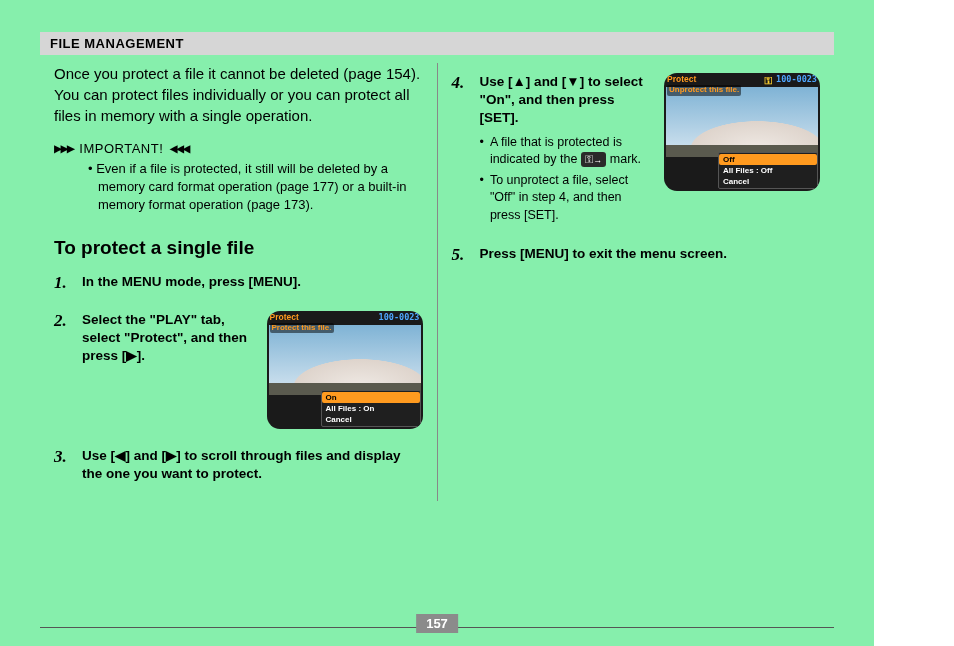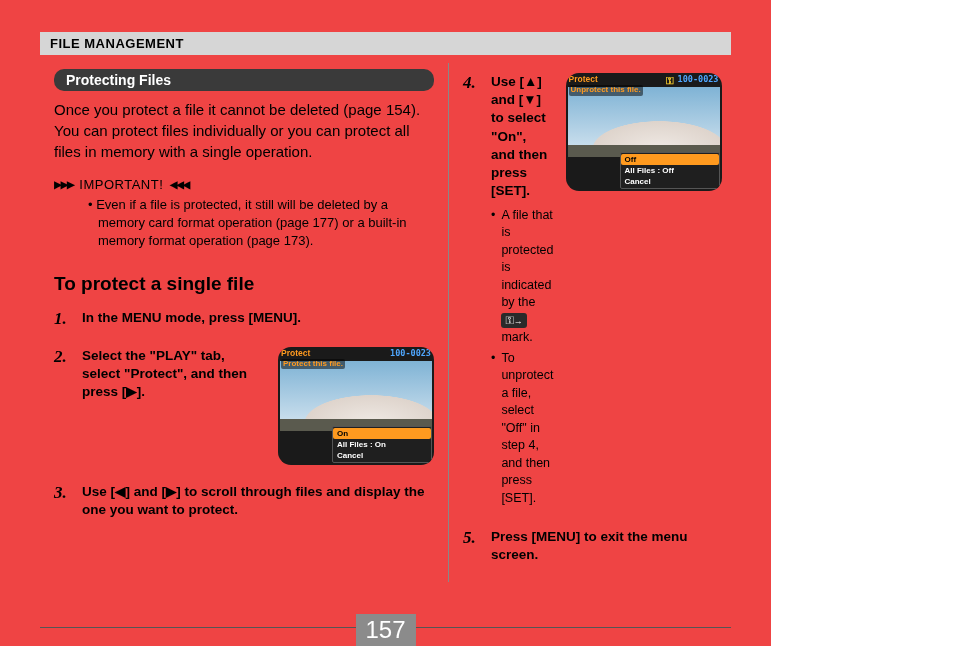--- a/index.html
+++ b/index.html
@@ -1,17 +1,17 @@
 <!DOCTYPE html>
 <html><head>
 <meta charset="utf-8">
 <style>
   * { box-sizing: border-box; margin: 0; padding: 0; }
   body { font-family: Arial, Helvetica, sans-serif; background: #fff; }
-  .page { width: 771px; height: 646px; position: relative; background: #ef4444; padding: 32px 40px 0 40px; }
+  .page { width: 874px; height: 646px; position: relative; background: #86efac; padding: 32px 40px 0 40px; }
   .header-bar { background: #d6d6d6; padding: 4px 10px; font-weight: bold; font-size: 13px; letter-spacing: 0.5px; margin-bottom: 8px; }
   .columns { display: flex; gap: 0; }
   .col { flex: 1; padding: 0 14px; position: relative; }
   .col-left { border-right: 1px solid #888; }
   .section-title { background: #3a3a3a; color: #fff; font-weight: bold; border-radius: 10px; padding: 3px 12px; font-size: 14px; margin: 6px 0 8px 0; display: inline-block; min-width: 380px; }
   .intro { font-size: 15px; line-height: 1.4; margin-bottom: 14px; }
   .important-row { margin: 10px 0 4px 0; display: flex; align-items: center; gap: 6px; }
   .important-label { font-weight: normal; font-size: 13px; letter-spacing: 0.5px; }
   .important-icon { font-family: monospace; font-size: 14px; letter-spacing: -2px; }
   .important-text { font-size: 13px; line-height: 1.4; margin-left: 34px; text-indent: -10px; padding-left: 10px; }
@@ -34,32 +34,31 @@
   .lcd-top .t-right { color: #4fa7ff; font-weight: bold; font-family: monospace; }
   .lcd-key { position: absolute; top: 1px; right: 48px; color: #ffd22e; font-size: 10px; }
   .lcd-msg { position: absolute; top: 12px; left: 3px; color: #ff9a1f; font-size: 8px; background: rgba(0,0,0,0.5); padding: 0 2px; border-radius: 2px; }
   .lcd-menu { position: absolute; bottom: 2px; left: 54px; right: 2px; background: #1f1f1f; border: 1px solid #555; border-radius: 2px; padding: 1px 0; }
   .lcd-menu div { padding: 0 4px; line-height: 11px; font-size: 8px; }
   .lcd-menu .sel { background: #ff9a1f; color: #000; border-radius: 2px; }
   .key-inline { display: inline-block; background: #2a2a2a; color: #fff; border-radius: 3px; padding: 0 4px; font-size: 11px; vertical-align: middle; line-height: 14px; }
   .key-o { font-size: 9px; }
   .footer { position: absolute; left: 40px; right: 40px; bottom: 18px; }
   .footer-rule { border-top: 1px solid #555; position: relative; }
-  .page-num { position: absolute; left: 50%; top: -14px; transform: translateX(-50%); background: #8b8b8b; color: #fff; font-weight: normal; font-size: 24px; padding: 2px 10px; }
+  .page-num { position: absolute; left: 50%; top: -14px; transform: translateX(-50%); background: #8b8b8b; color: #fff; font-weight: bold; font-size: 13px; padding: 2px 10px; }
 </style>
 </head>
 <body>
 
 <div class="page">
   <div class="header-bar">FILE MANAGEMENT</div>
 
   <div class="columns">
 
     <div class="col col-left">
-      <div class="section-title">Protecting Files</div>
       <p class="intro">Once you protect a file it cannot be deleted (page 154). You can protect files individually or you can protect all files in memory with a single operation.</p>
 
       <div class="important-row">
         <span class="important-icon">▶▶▶</span>
         <span class="important-label">IMPORTANT!</span>
         <span class="important-icon">◀◀◀</span>
       </div>
       <p class="important-text">Even if a file is protected, it still will be deleted by a memory card format operation (page 177) or a built-in memory format operation (page 173).</p>
 
       <h2 class="sub-heading">To protect a single file</h2>

